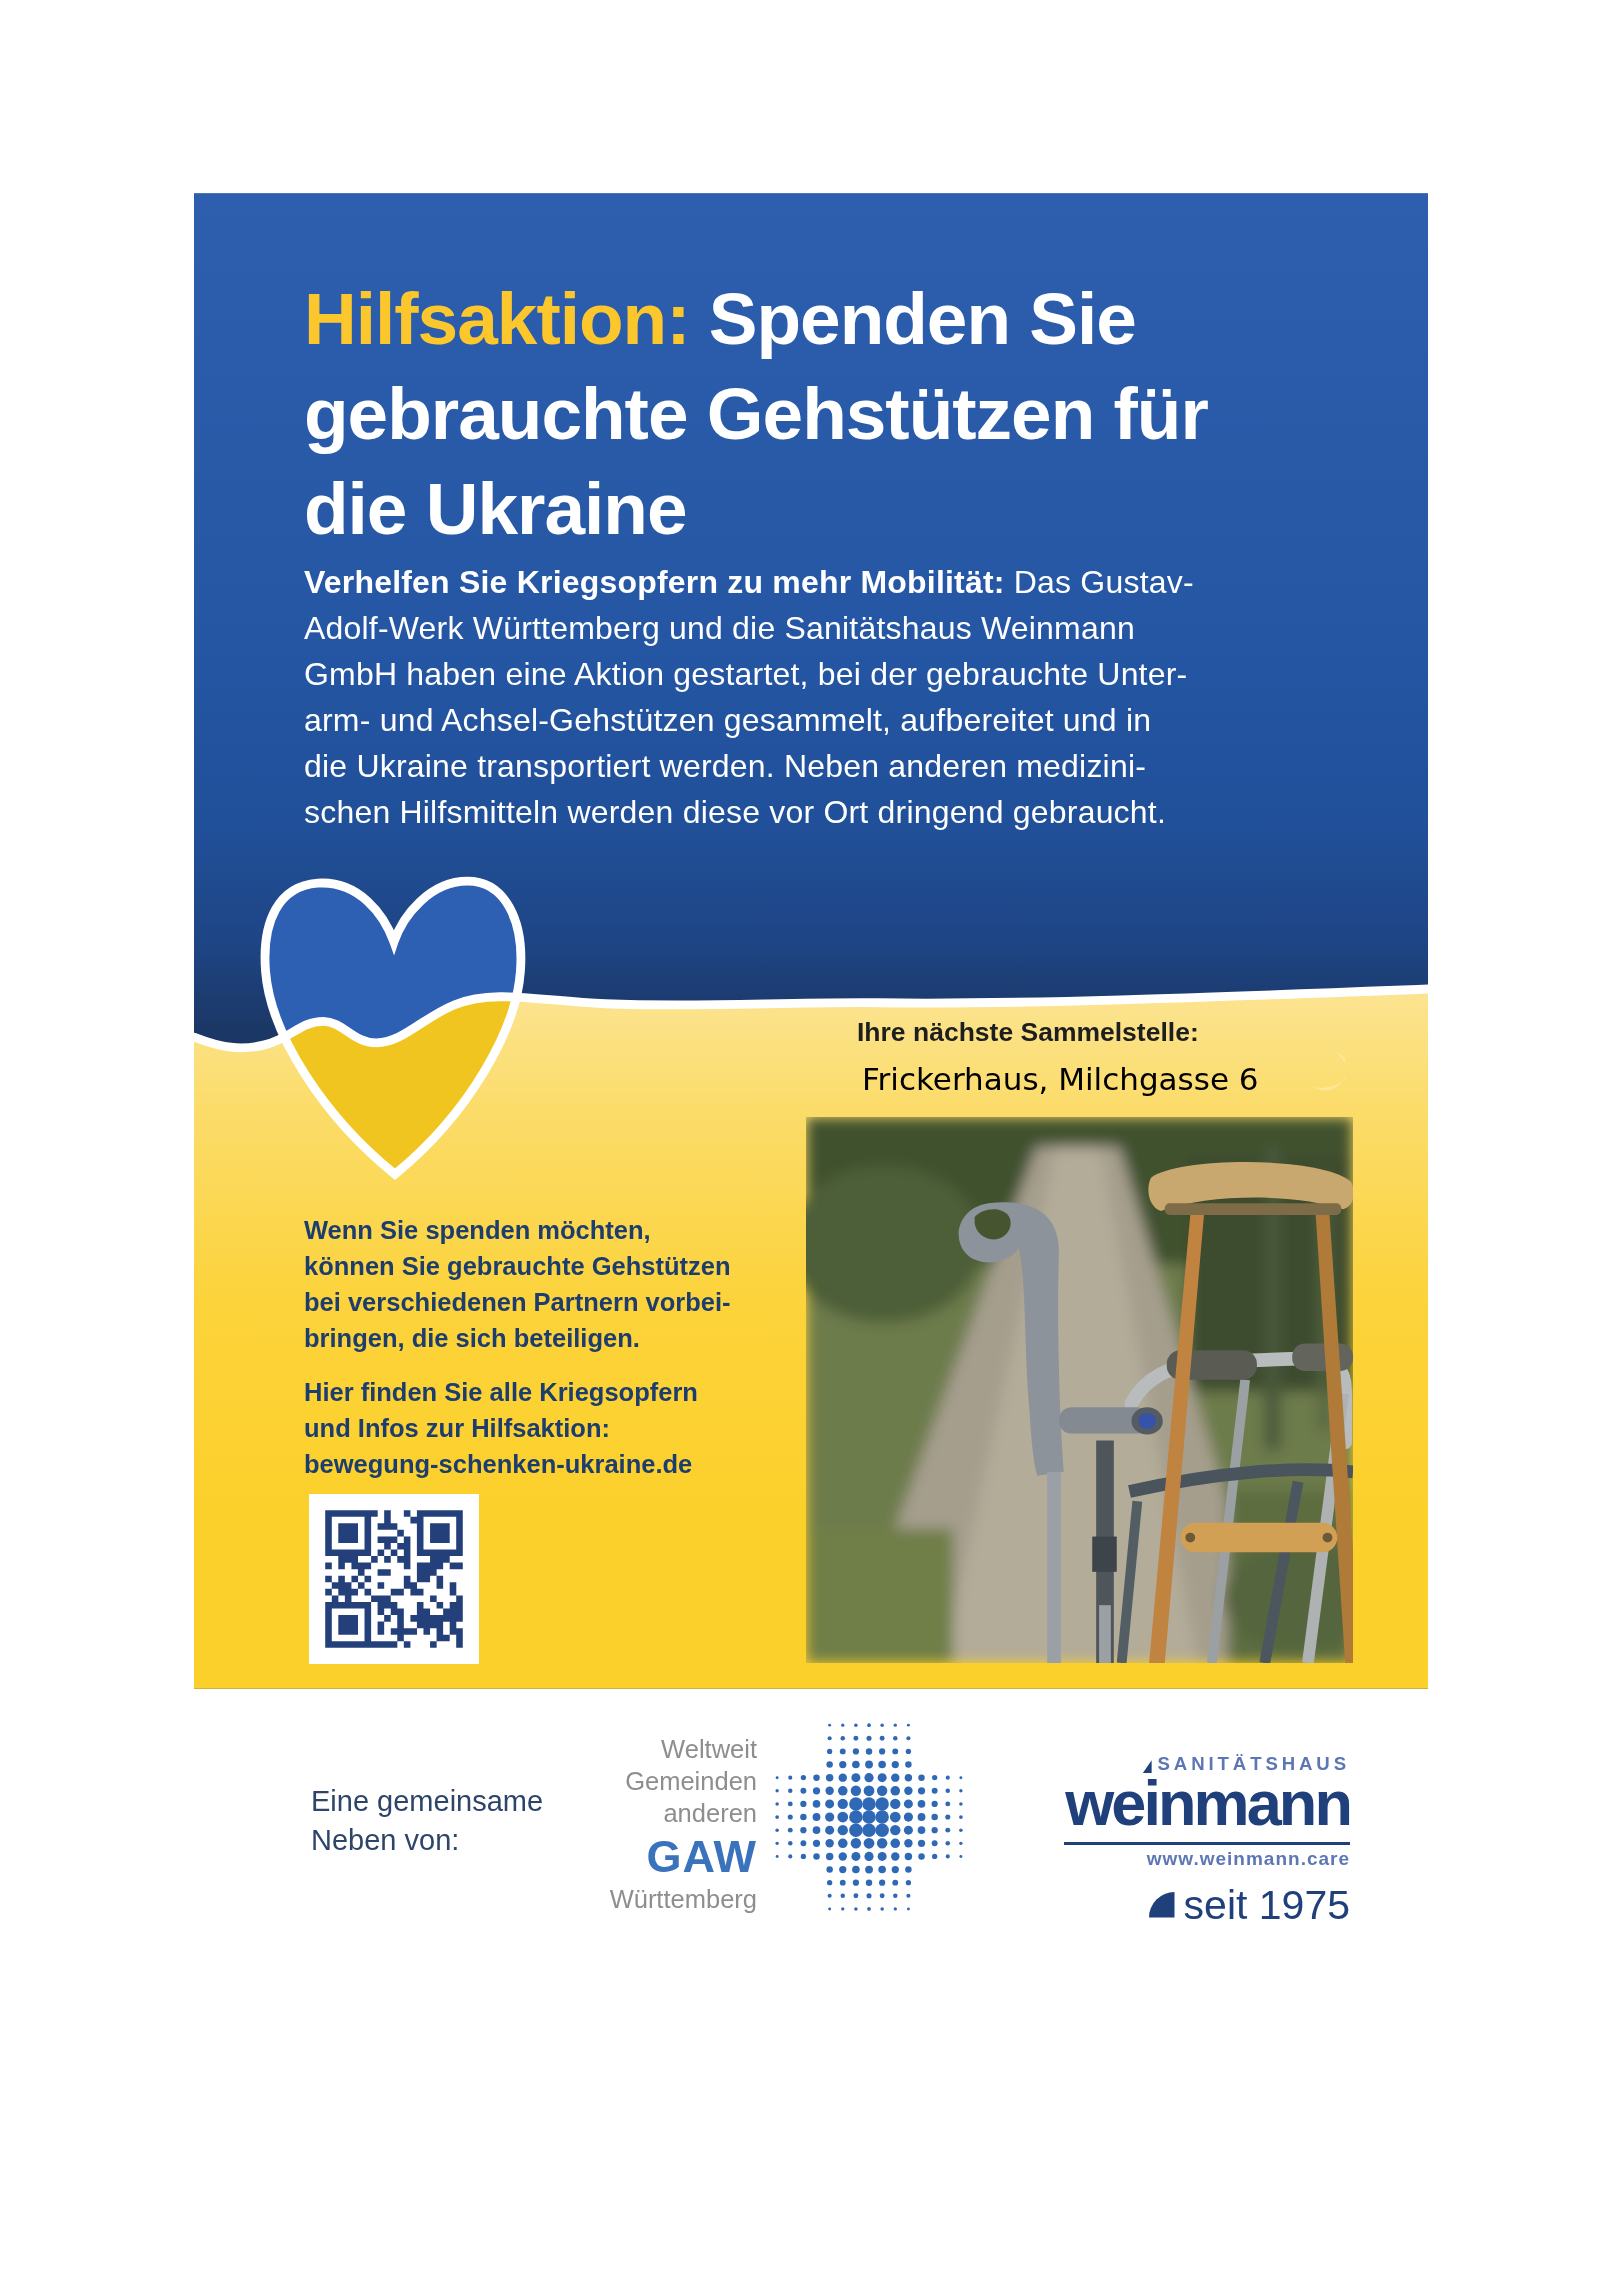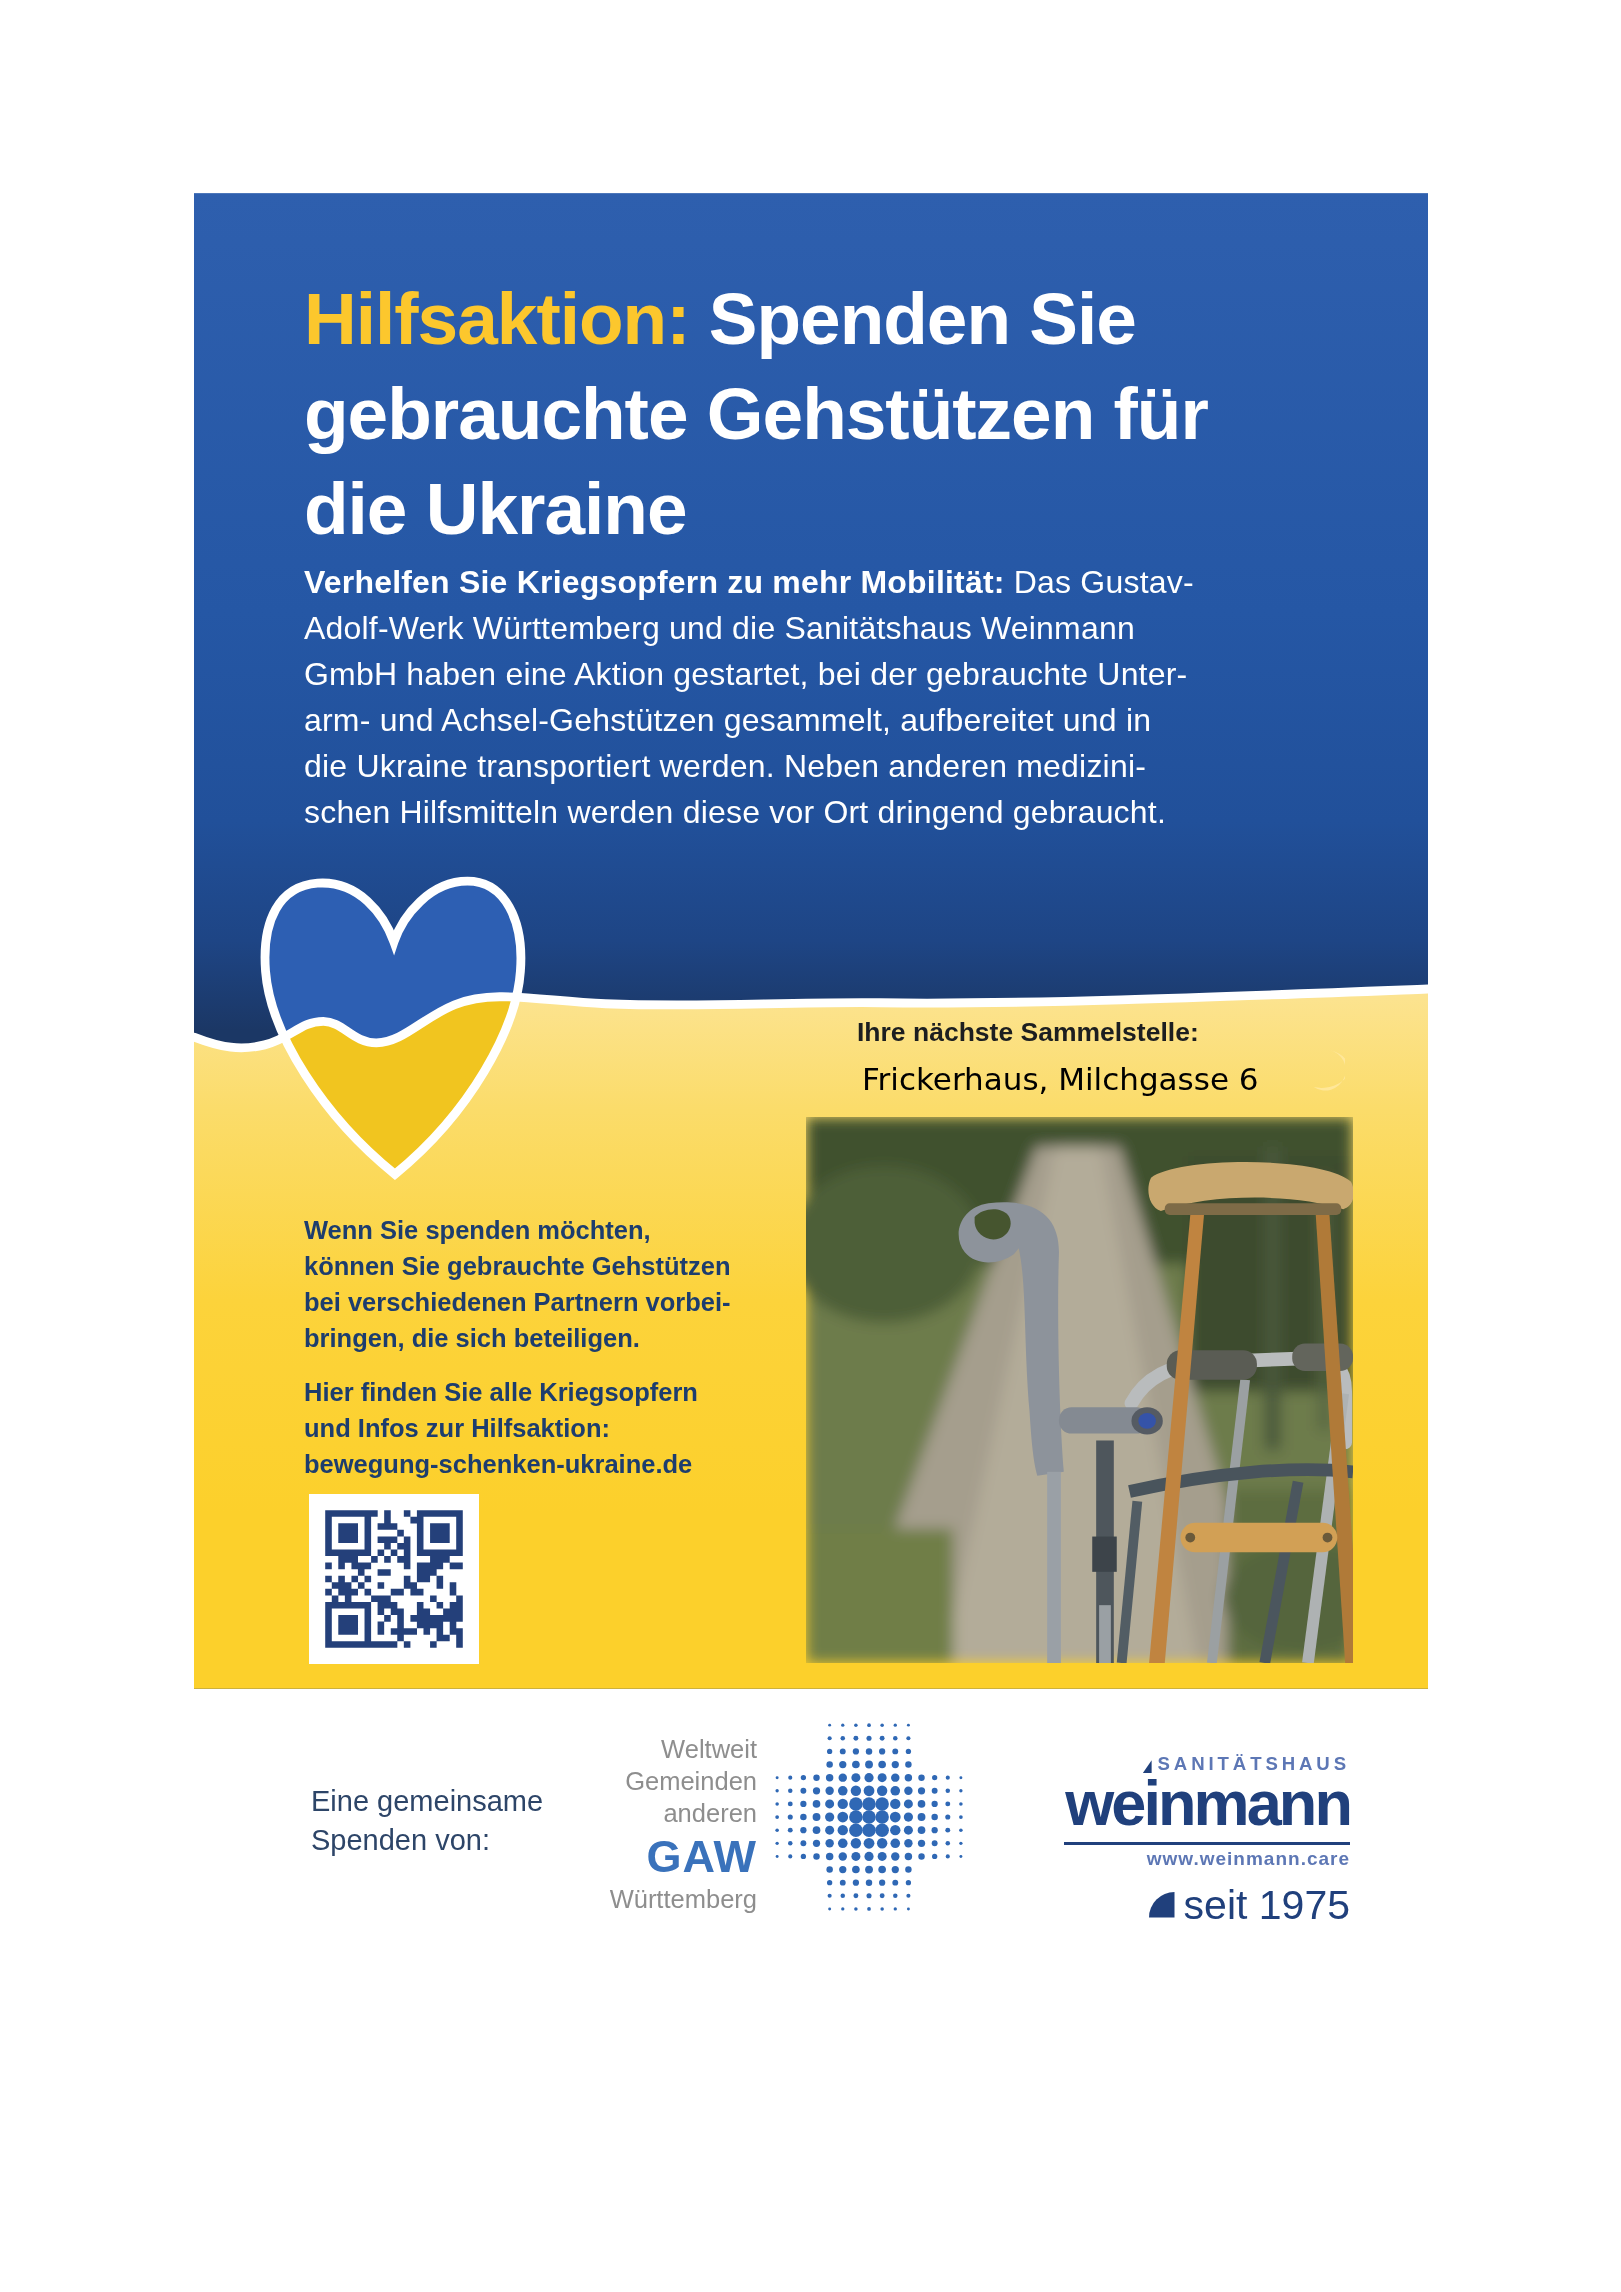--- a/index.html
+++ b/index.html
@@ -196,21 +196,21 @@
         <rect x="258" y="296" width="92" height="27" rx="13" fill="#848a92"></rect>
         <ellipse cx="348" cy="310" rx="16" ry="14" fill="#555b63"></ellipse>
         <ellipse cx="348" cy="310" rx="9" ry="8" fill="#3553a8"></ellipse>
         <rect x="246" y="362" width="14" height="195" fill="#9aa0a6"></rect>
       </g>
     </svg>
   </div>
 
   <div class="abs action-note">
     <div>Eine gemeinsame</div>
-    <div>Spenden von:</div>
+    <div>Neben von:</div>
   </div>
 
   <div class="abs gaw-text">
     <div class="tag">Weltweit</div>
     <div class="tag">Gemeinden</div>
     <div class="tag">anderen</div>
     <div class="name">GAW</div>
     <div class="region">Württemberg</div>
   </div>
 

